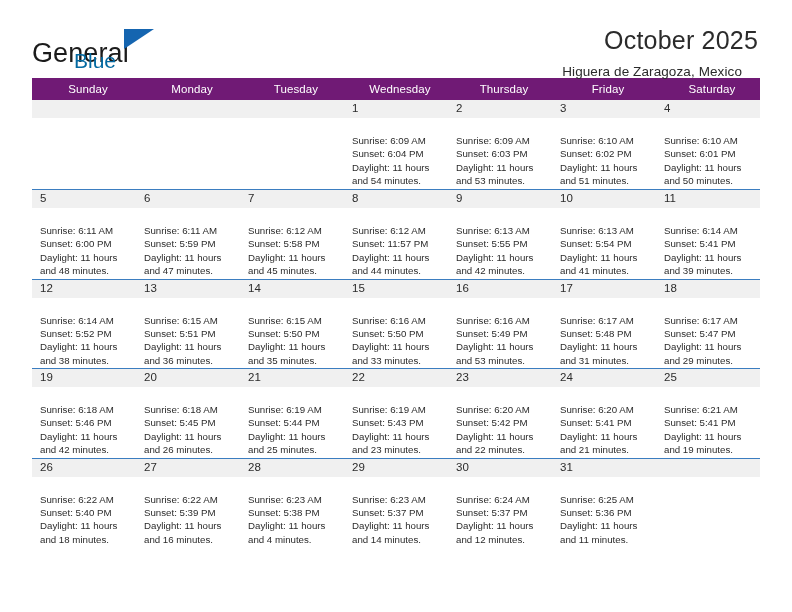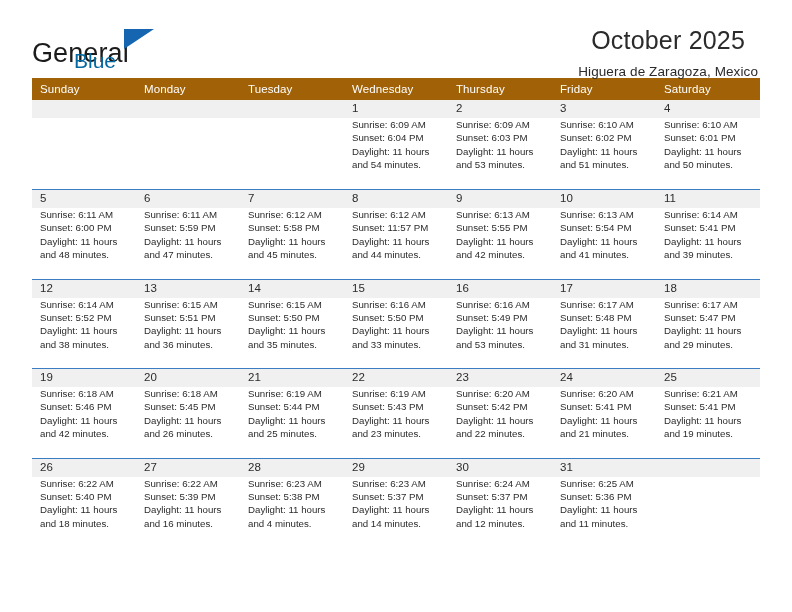--- a/index.html
+++ b/index.html
@@ -53,42 +53,41 @@
     left: 42px; top: 24px;
   }
   .title-wrap { text-align: right; padding-top: 0px; }
   .cal-title {
     font-size: 25px;
     color: #2b2b2b;
     font-weight: normal;
     line-height: 1.15;
     margin: 0;
     letter-spacing: .2px;
-    text-align: center;
   }
   .cal-sub {
     font-size: 13.5px;
     color: #2b2b2b;
-    margin: 9px 0 0 0;
+    margin: 9px 16px 0 0;
     letter-spacing: .1px;
   }
 
   
   .calendar {
     margin: 0 32px;
     width: 728px;
     border-collapse: collapse;
     table-layout: fixed;
   }
   .calendar th {
-    background: #a16207;
+    background: #701a75;
     color: #ffffff;
     font-weight: normal;
     font-size: 11.5px;
-    text-align: left;
+    text-align: center;
     padding: 5px 0 5px 8px;
     height: 21px;
     letter-spacing: .1px;
   }
   .calendar td {
     vertical-align: top;
     padding: 0;
     height: 89.5px;
     border-top: 1px solid #3b7dc0;
     background: #ffffff;
@@ -96,21 +95,21 @@
   .calendar tr.week:first-child td { border-top: none; }
   .daynum-band {
     background: #f0f0f0;
     padding: 2px 0 3px 8px;
     font-size: 11.5px;
     color: #2b2b2b;
     height: 18px;
     line-height: 13px;
   }
   .cell-body {
-    padding: 0 6px 0 8px;
+    padding: 16px 6px 0 8px;
     font-size: 9.7px;
     color: #2b2b2b;
     line-height: 13.4px;
   }
   .cell-body div { white-space: nowrap; }
   td.empty .cell-body { visibility: hidden; }
 </style>
 </head>
 <body>
 

